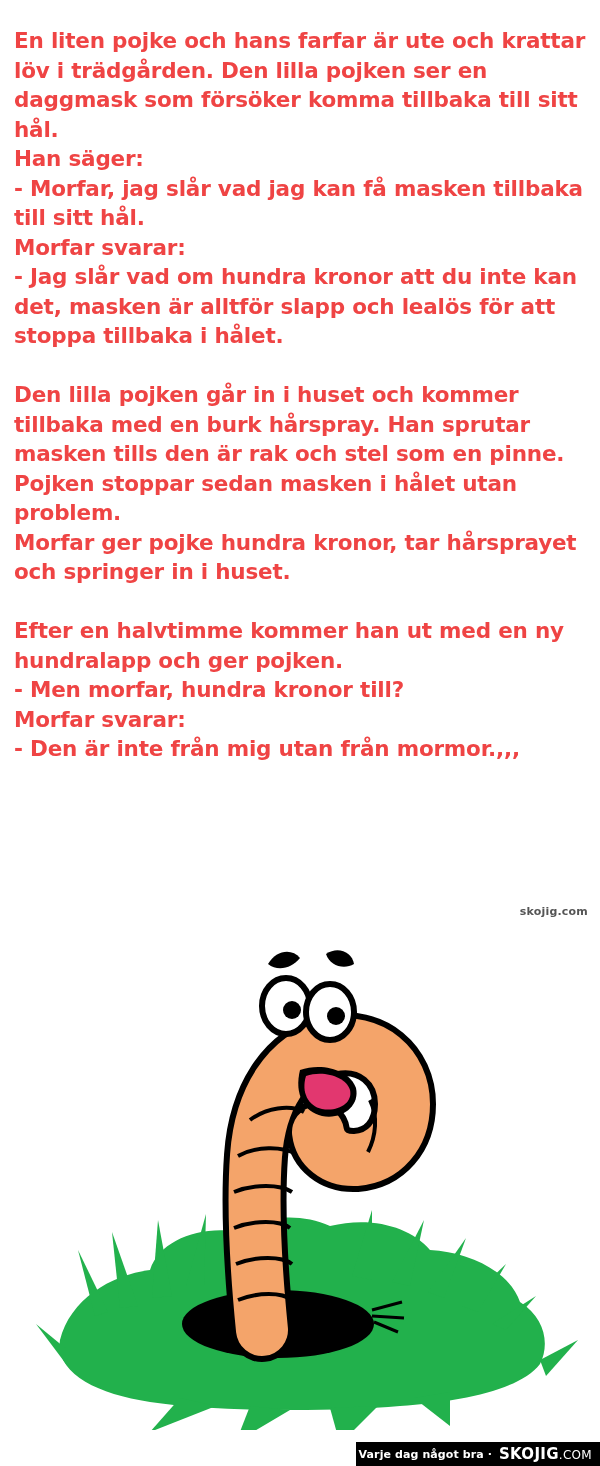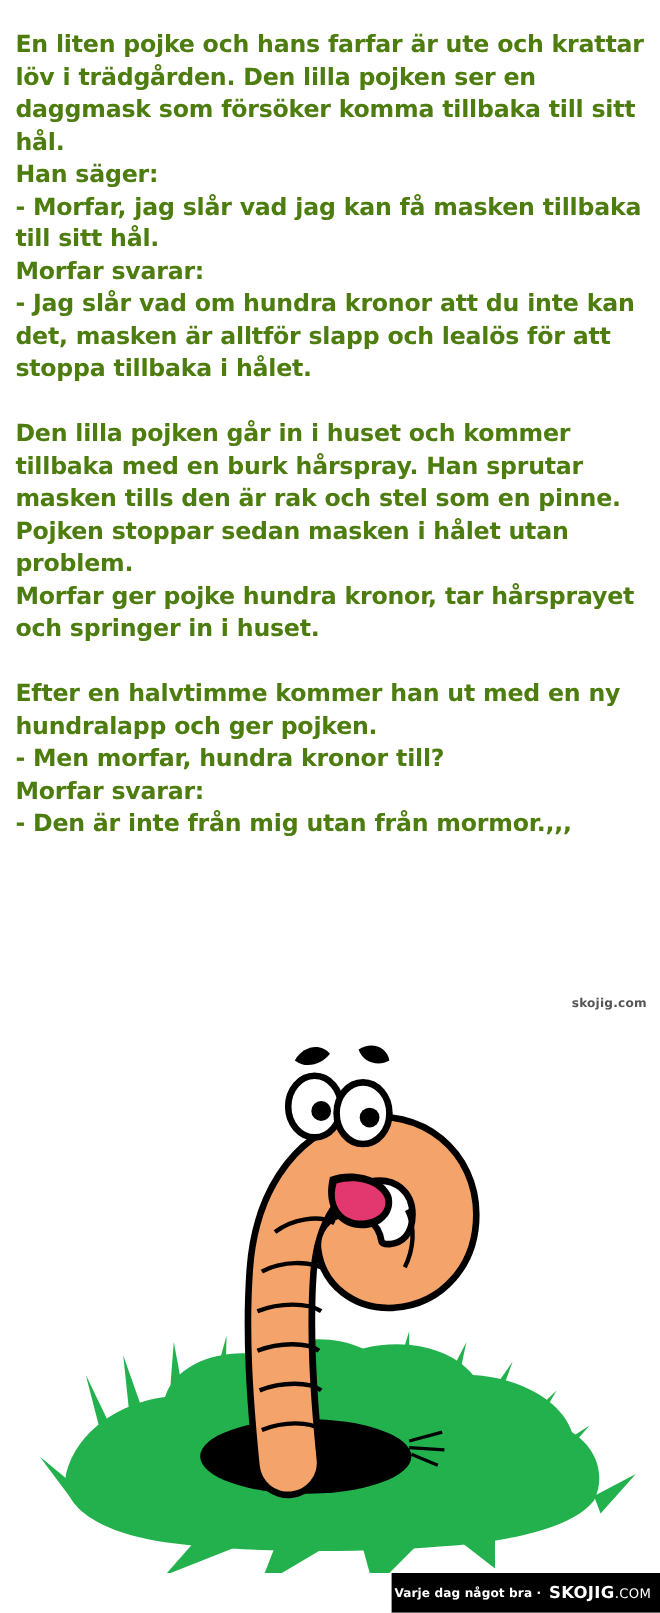--- a/index.html
+++ b/index.html
@@ -24,21 +24,21 @@
   .joke-text {
     position: absolute;
     left: 14px;
     top: 26px;
     width: 575px;
     font-family: "DejaVu Sans", "Liberation Sans", sans-serif;
     font-weight: bold;
     font-size: 21.5px;
     line-height: 29.5px;
     letter-spacing: -0.2px;
-    color: #4d7c0f;
+    color: #ef4444;
     white-space: pre-wrap;
   }
   .watermark {
     position: absolute;
     right: 12px;
     top: 905px;
     font-family: "DejaVu Sans", "Liberation Sans", sans-serif;
     font-weight: bold;
     font-size: 11px;
     color: #555555;
@@ -49,21 +49,21 @@
     left: 0;
     top: 920px;
     width: 600px;
     height: 510px;
   }
   .footer-bar {
     position: absolute;
     left: 356px;
     bottom: 0;
     width: 244px;
-    height: 36px;
+    height: 24px;
     background: #000000;
     display: flex;
     align-items: center;
     justify-content: flex-end;
     padding-right: 8px;
     box-sizing: border-box;
     gap: 7px;
   }
   .footer-tag {
     color: #ffffff;

